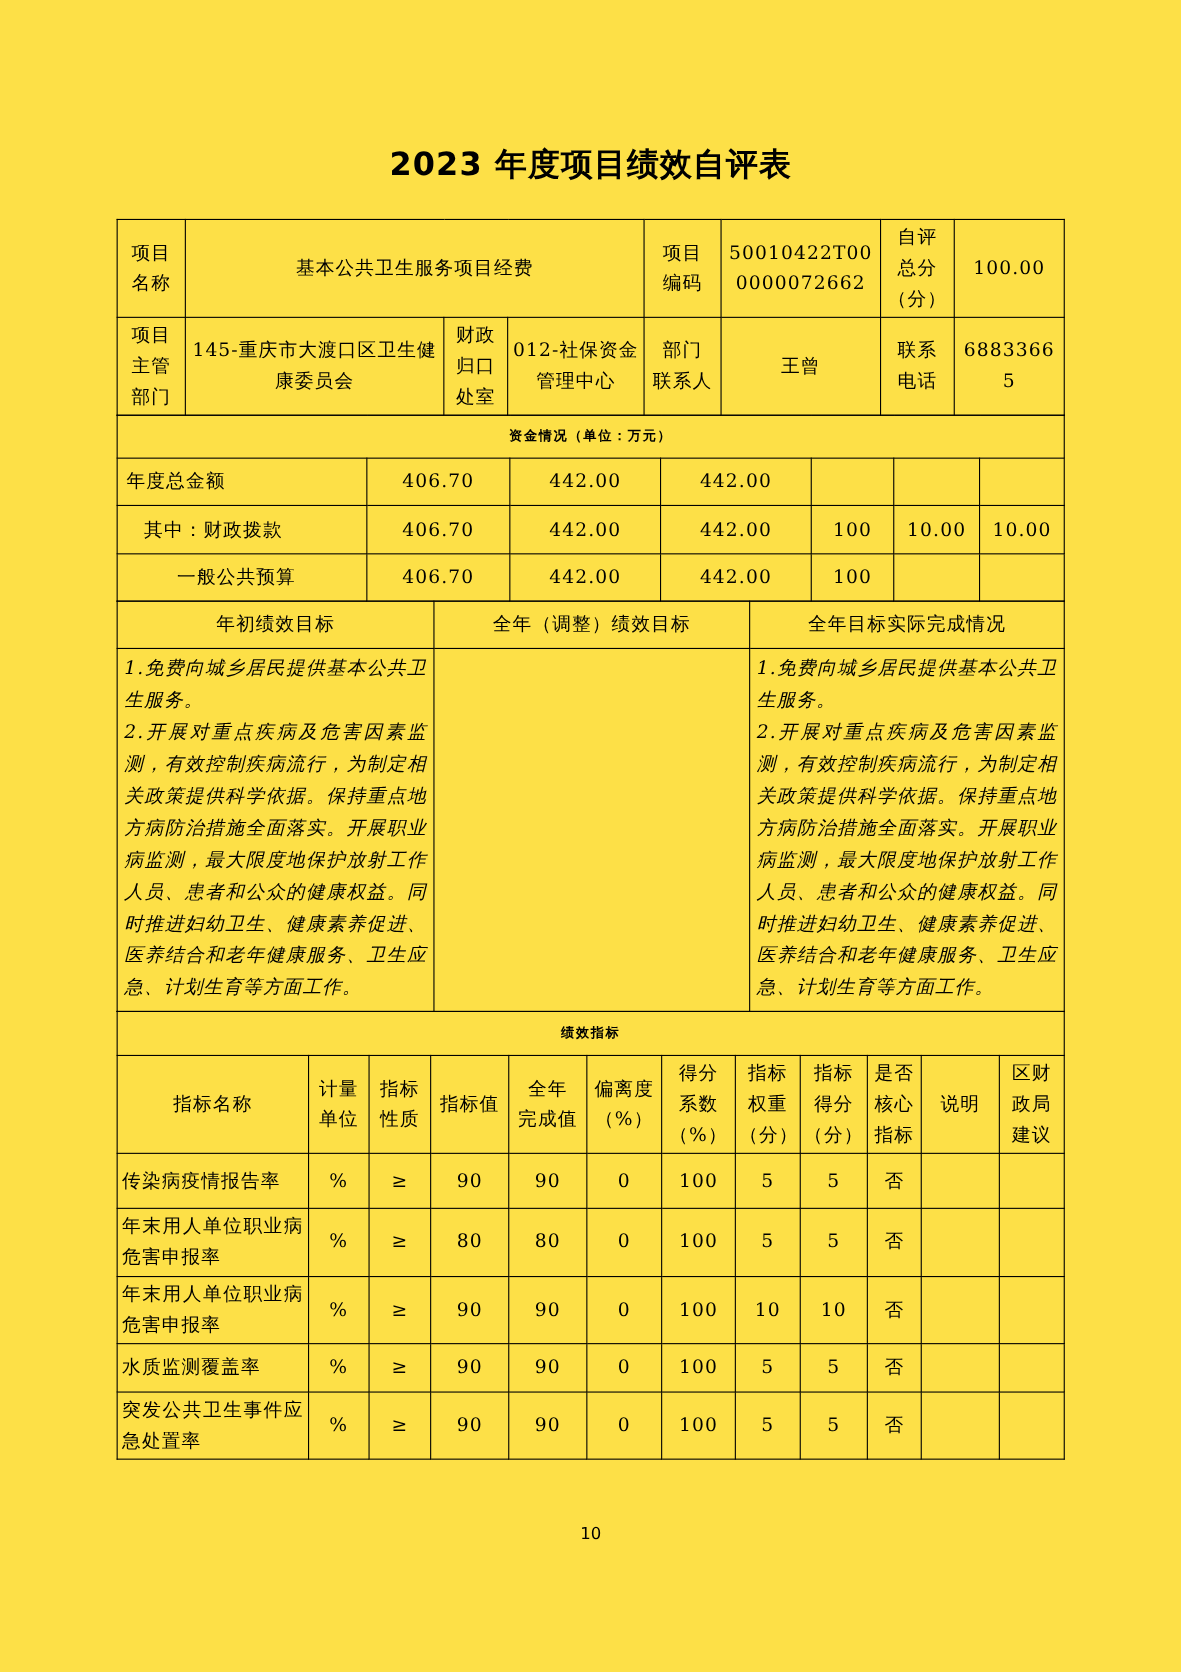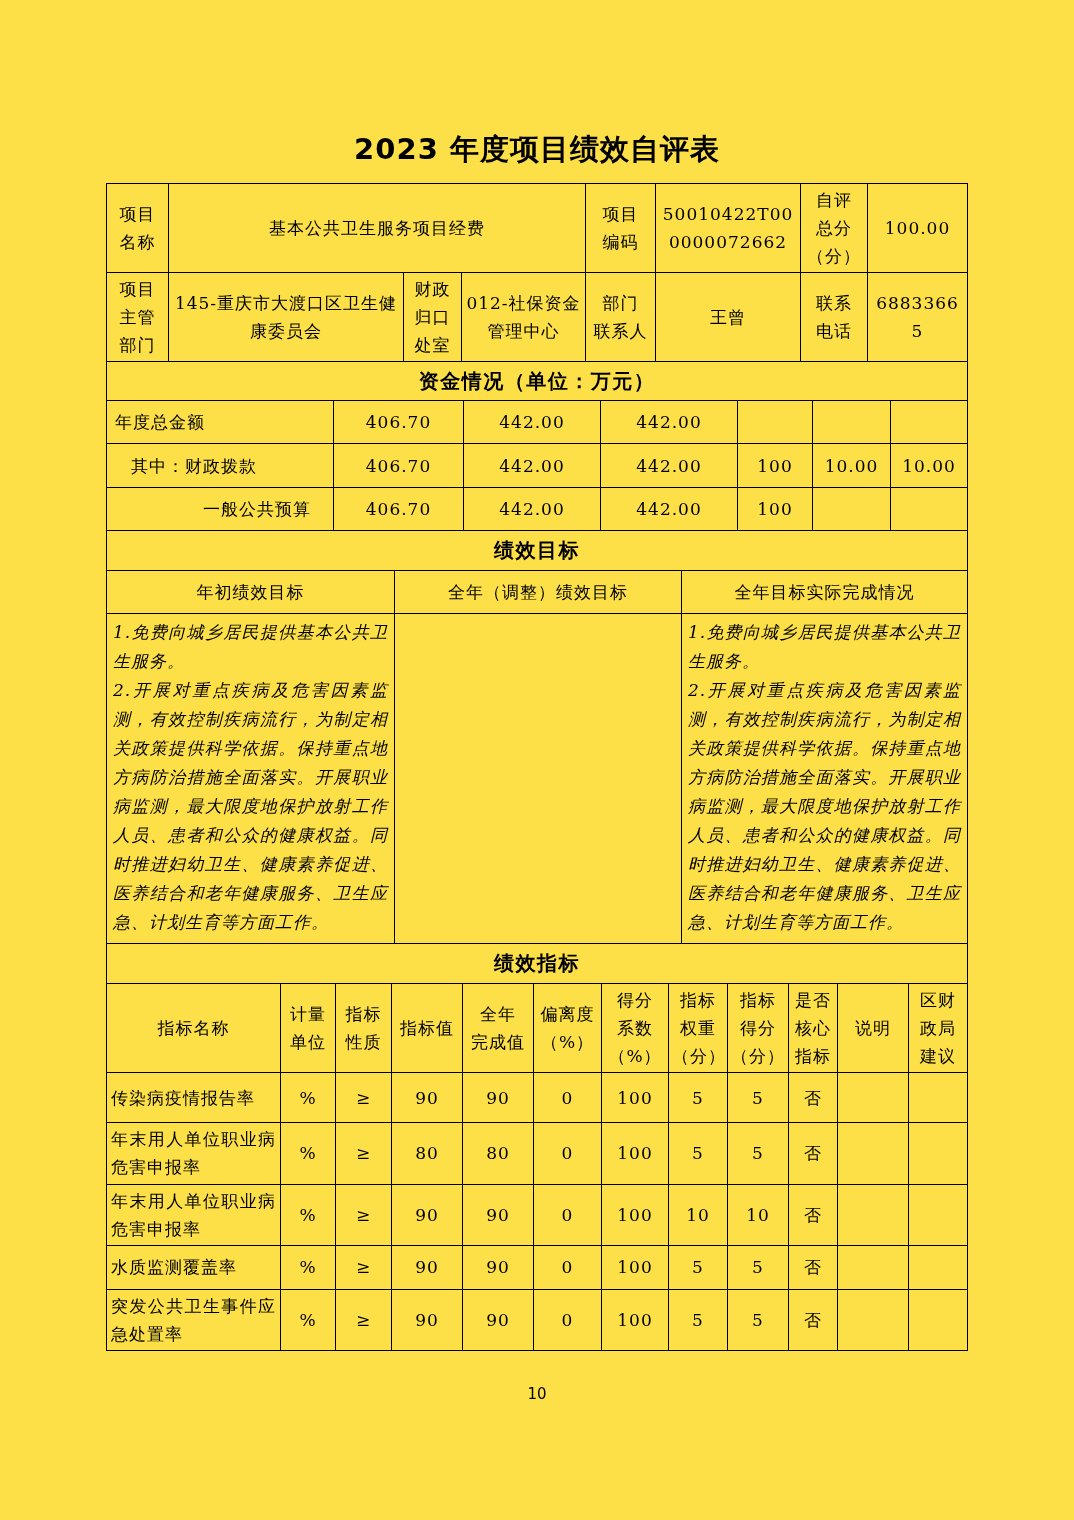--- a/index.html
+++ b/index.html
@@ -20,38 +20,38 @@
     font-size:29px;
     letter-spacing:1px;
   }
   .tables { position:absolute; left:106px; top:183px; width:861px; }
   .tables table {
     border-collapse:collapse;
     table-layout:fixed;
     width:861px;
     margin-top:-1px;
   }
-  .tables table:first-child { margin-top:0; }
+  .tables table:first-child { margin-top:16px; }
   td {
     border:1px solid #000;
     text-align:center;
     vertical-align:middle;
     font-size:17px;
     line-height:1.65;
     letter-spacing:1px;
     padding:2px 3px;
     overflow:hidden;
     word-break:break-all;
   }
   .pre { white-space:pre-line; }
-  .section-bar td { font-weight:700; font-size:20px; letter-spacing:1.5px; }
+  .section-bar td { font-weight:700; font-size:12px; letter-spacing:1.5px; }
   .head-row td { font-size:17px; }
   .ind-0 { text-align:left; padding-left:8px; }
   .ind-1 { text-align:left; padding-left:24px; }
-  .ind-2 { text-align:left; padding-left:96px; }
+  .ind-2 { text-align:left; padding-left:54px; }
   .goal-body td {
     vertical-align:top;
     text-align:justify;
     padding:4px 6px 6px 6px;
     line-height:29px;
     white-space:pre-line;
     font-style:italic;
   }
   .ind-name {
     text-align:justify;
@@ -161,23 +161,20 @@
     </tbody>
       </table>
 
     <table>
       <colgroup>
         <col style="width:288px">
           <col style="width:287px">
           <col style="width:286px">
       </colgroup>
       <tbody>
-          <tr class="section-bar" style="height:40px">
-        <td colspan="3">绩效目标</td>
-      </tr>
       <tr class="head-row" style="height:43px">
         <td>年初绩效目标</td>
         <td>全年（调整）绩效目标</td>
         <td>全年目标实际完成情况</td>
       </tr>
       <tr class="goal-body" style="height:315px">
         <td>1.免费向城乡居民提供基本公共卫生服务。
 2.开展对重点疾病及危害因素监测，有效控制疾病流行，为制定相关政策提供科学依据。保持重点地方病防治措施全面落实。开展职业病监测，最大限度地保护放射工作人员、患者和公众的健康权益。同时推进妇幼卫生、健康素养促进、医养结合和老年健康服务、卫生应急、计划生育等方面工作。</td>
         <td></td>
         <td>1.免费向城乡居民提供基本公共卫生服务。

